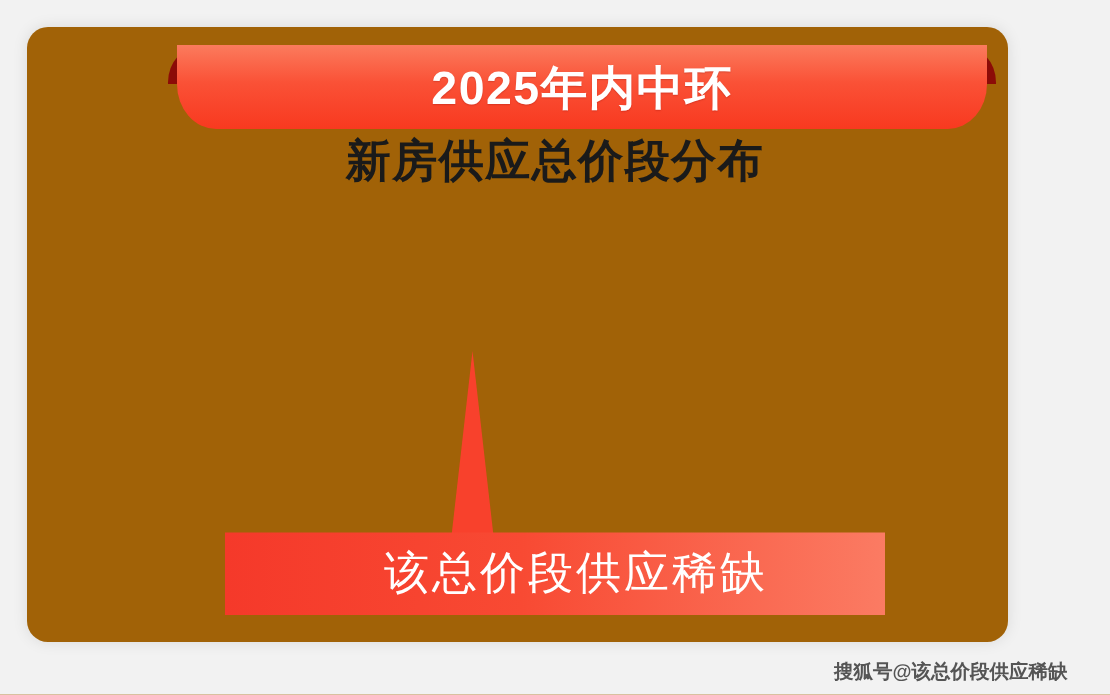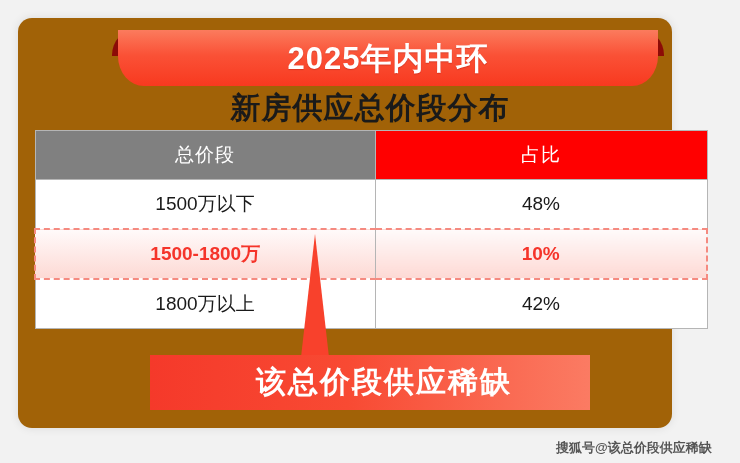--- a/index.html
+++ b/index.html
@@ -177,21 +177,21 @@
     height: 55px;
     background: linear-gradient(90deg, #f5392a 0%, #f84a33 45%, #fb7b63 100%);
     z-index: 7;
     display: flex;
     align-items: center;
     justify-content: center;
   }
   .bottom-banner-text {
     color: #ffffff;
     font-size: 30px;
-    font-weight: bold;
+    font-weight: normal;
     letter-spacing: 2px;
     white-space: nowrap;
     margin-left: 28px;
   }
 
   
   .watermark {
     position: absolute;
     bottom: 6px;
     font-size: 13px;
@@ -213,48 +213,20 @@
     <div class="ribbon">
       <div class="ribbon-fold-left"></div>
       <div class="ribbon-fold-right"></div>
       <div class="ribbon-body">
         <span class="ribbon-title">2025年内中环</span>
       </div>
     </div>
 
     <div class="main-title">新房供应总价段分布</div>
 
-    <div class="table-wrap">
-      <table class="price-table">
-        <colgroup>
-          <col class="col-range">
-          <col class="col-share">
-        </colgroup>
-        <thead>
-          <tr>
-            <th class="head-range">总价段</th>
-            <th class="head-share">占比</th>
-          </tr>
-        </thead>
-        <tbody>
-          <tr class="data-row">
-            <td>1500万以下</td>
-            <td>48%</td>
-          </tr>
-          <tr class="data-row highlight">
-            <td>1500-1800万</td>
-            <td>10%</td>
-          </tr>
-          <tr class="data-row">
-            <td>1800万以上</td>
-            <td>42%</td>
-          </tr>
-        </tbody>
-      </table>
-    </div>
 
   </div>
 
   <div class="arrow"></div>
   <div class="bottom-banner">
     <span class="bottom-banner-text">该总价段供应稀缺</span>
   </div>
 
   <div class="watermark watermark-right">搜狐号@该总价段供应稀缺</div>
 

